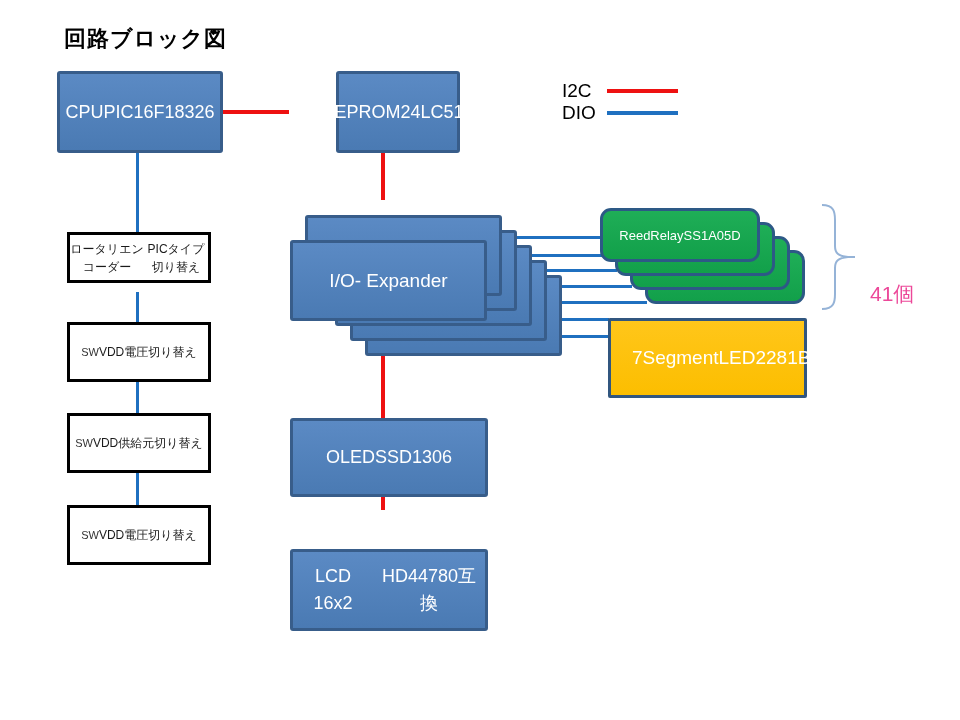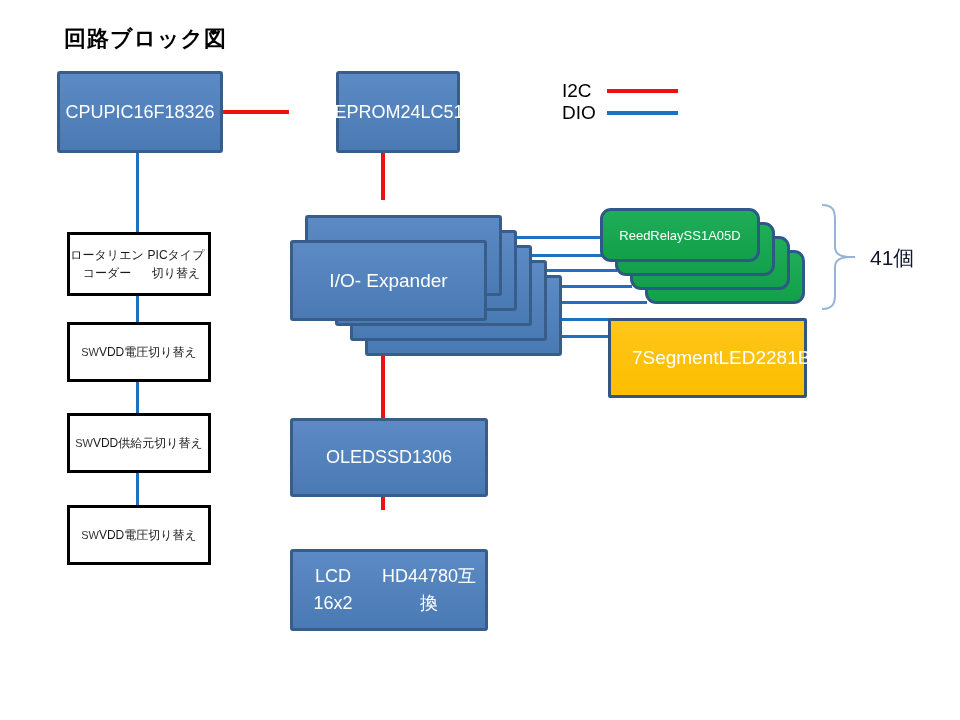--- a/index.html
+++ b/index.html
@@ -42,21 +42,21 @@
   .hline,.vline{position:absolute;z-index:1;}
   .i2c{background:#ee1111;}
   .dio{background:#1f70c0;}
   .hline{height:3px;}
   .vline{width:3px;}
   .hline.i2c{height:4px;}
   .vline.i2c{width:4px;}
   
   .legend-label{position:absolute;font-size:19px;color:#000;z-index:2;}
   .legend-swatch{position:absolute;width:71px;height:4px;z-index:2;}
-  .annot{position:absolute;font-size:21px;color:#0f172a;z-index:2;}
+  .annot{position:absolute;font-size:21px;color:#ec4899;z-index:2;margin-top:36px;}
   .brace{position:absolute;z-index:2;}
 </style>
 </head>
 <body>
 
 <div class="canvas">
 
   <div class="title">回路ブロック図</div>
 
   <div class="legend-label" style="left:562px;top:80px;">I2C</div>
@@ -126,21 +126,21 @@
   <div class="blk blue" style="left:290px;top:418px;width:198px;height:79px;z-index:4;">
     <span>OLED</span>
     <span>SSD1306</span>
   </div>
 
   <div class="blk blue" style="left:290px;top:510px;width:198px;height:82px;z-index:4;margin-top:39px;">
     <span>LCD 16x2</span>
     <span>HD44780互換</span>
   </div>
 
-  <div class="blk white" style="left:67px;top:232px;width:144px;height:64px;">
+  <div class="blk white" style="left:67px;top:232px;width:144px;height:51px;">
     <span>ロータリエンコーダー</span>
     <span>PICタイプ切り替え</span>
   </div>
   <div class="blk white" style="left:67px;top:322px;width:144px;height:60px;">
     <span class="sw">SW</span>
     <span>VDD電圧切り替え</span>
   </div>
   <div class="blk white" style="left:67px;top:413px;width:144px;height:60px;">
     <span class="sw">SW</span>
     <span>VDD供給元切り替え</span>

